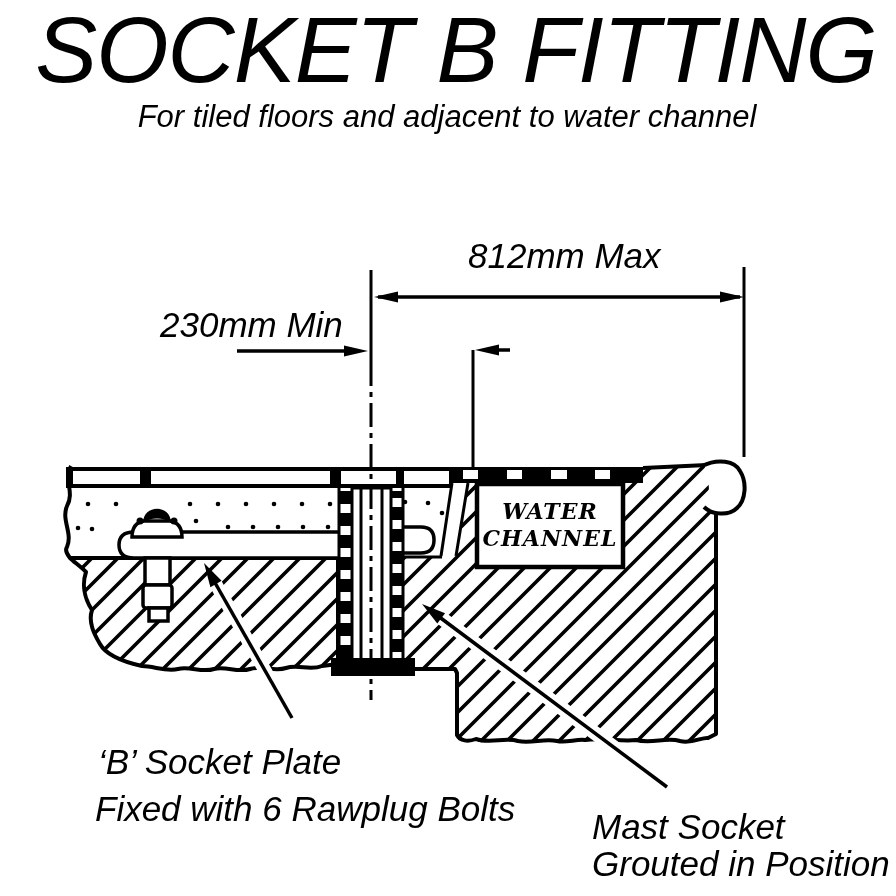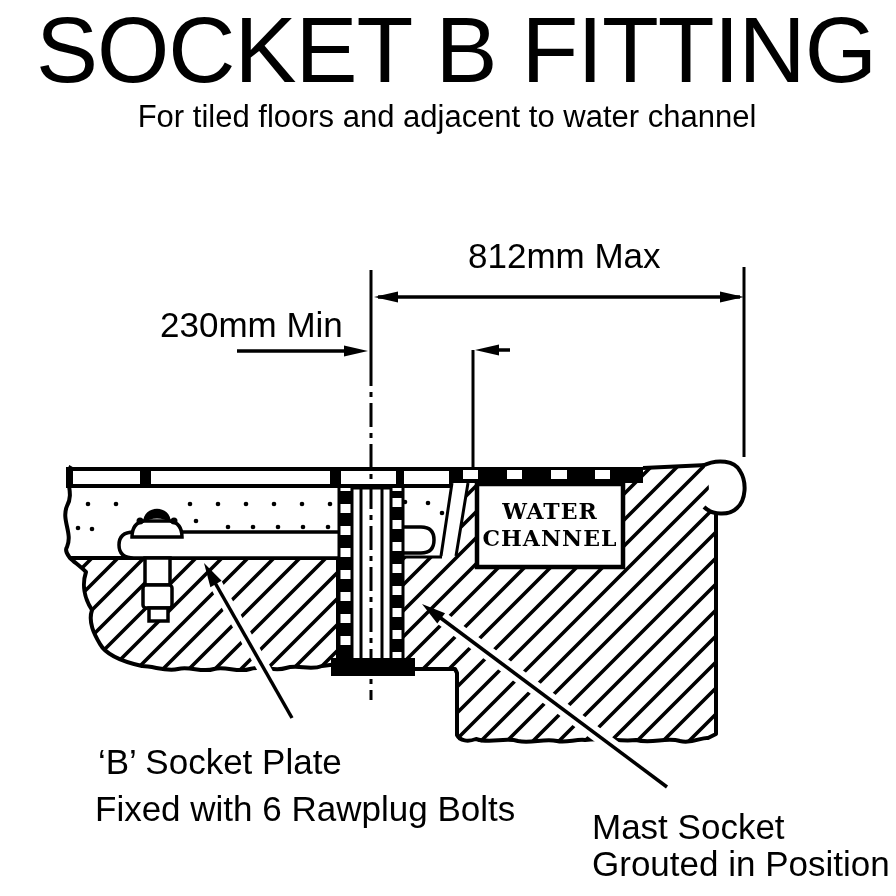--- a/index.html
+++ b/index.html
@@ -1,16 +1,16 @@
 <!DOCTYPE html>
 <html><head>
 <meta charset="utf-8">
 <style>
   html,body{margin:0;padding:0;background:#ffffff;}
-  #stage{position:relative;width:896px;height:896px;background:#ffffff;overflow:hidden;}
+  #stage{position:relative;width:896px;height:896px;background:#ffffff;overflow:hidden;font-style:italic;}
   svg{display:block;}
   text{fill:#000;}
   .t-title{font-family:"Liberation Sans",sans-serif;font-size:93px;letter-spacing:-1px;}
   .t-sub{font-family:"Liberation Sans",sans-serif;font-size:31px;}
   .t-dim{font-family:"Liberation Sans",sans-serif;font-size:35px;}
   .t-call{font-family:"Liberation Sans",sans-serif;font-size:35px;}
   .t-wc{font-family:"DejaVu Serif","Liberation Serif",serif;font-size:22px;font-weight:700;letter-spacing:1px;}
   .ink{stroke:#000;}
   .nofill{fill:none;}
 </style>

